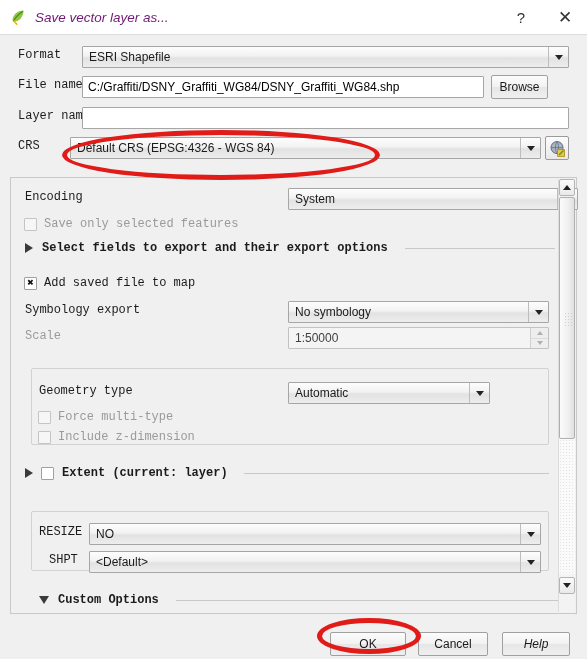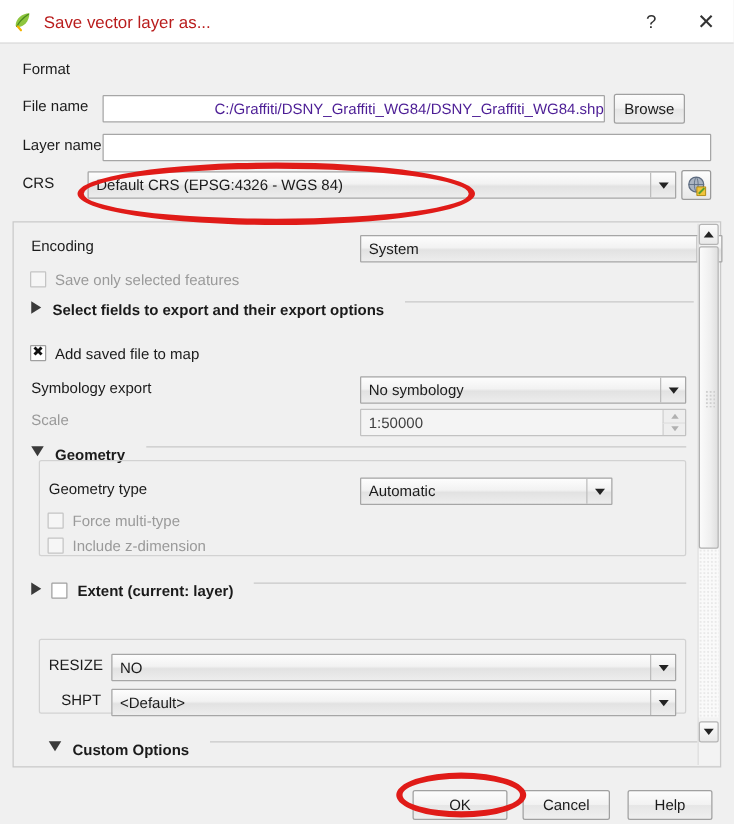--- a/index.html
+++ b/index.html
@@ -14,36 +14,36 @@
     position:relative;
   }
 
   
   .titlebar{
     position:absolute; left:0; top:0; width:587px; height:34px;
     background:#ffffff;
     display:flex; align-items:center;
   }
   .title-icon{ width:18px; height:18px; margin-left:9px; margin-right:8px; position:relative; flex:0 0 auto;}
-  .title-text{ font-size:13.5px; color:#b91c1c; }
+  .title-text{ font-size:13.5px; color:#701a75;font-style:italic; }
   .title-btns{ margin-left:auto; display:flex; align-items:center; height:34px; }
   .tbtn{
     width:44px; height:34px; display:flex; align-items:center; justify-content:center;
     font-size:15px; color:#333; cursor:default;
   }
   .tbtn.close{ font-size:17px; font-weight:300; }
 
   
   .dialog-body{
     position:absolute; left:0; top:34px; width:587px; height:625px;
     background:#f0f0f0;
     border-top:1px solid #dcdcdc;
   }
 
-  .row{ position:absolute; display:flex; align-items:flex-start; }
+  .row{ position:absolute; display:flex; align-items:center;font-family:Liberation Mono, monospace; }
   .lbl{ font-size:12px; color:#1b1b1b; white-space:nowrap; }
   .lbl.dim{ color:#9a9a9a; }
 
   
   .combo{
     height:22px; position:relative;
     border:1px solid #a6a6a6;
     background:linear-gradient(to bottom,#fdfdfd 0%,#f2f2f2 45%,#e2e2e2 55%,#ededed 100%);
     border-radius:1px;
     display:flex; align-items:center;
@@ -57,21 +57,21 @@
   }
   .caret{
     width:0;height:0;border-left:4px solid transparent;border-right:4px solid transparent;
     border-top:5px solid #222;
   }
 
   
   .ledit{
     height:22px; border:1px solid #a6a6a6; background:#ffffff;
     display:flex; align-items:center; border-radius:1px;
-    font-size:12px; color:#4c1d95;justify-content:flex-end;
+    font-size:12px; color:#000000;
   }
   .ledit .txt{ padding-left:5px; overflow:hidden; white-space:nowrap; }
 
   
   .pbtn{
     border:1px solid #a0a0a0; border-radius:2px;
     background:linear-gradient(to bottom,#fcfcfc 0%,#f2f2f2 48%,#e6e6e6 52%,#efefef 100%);
     display:flex; align-items:center; justify-content:center;
     font-size:12px; color:#1b1b1b; height:24px;
   }
@@ -170,20 +170,26 @@
     <span class="tbtn">?</span>
     <span class="tbtn close">✕</span>
   </span>
 </div>
 
 <div class="dialog-body">
 
   <div class="row" style="left:18px; top:13px;">
     <span class="lbl">Format</span>
   </div>
+  <div class="combo" style="position:absolute; left:82px; top:11px; width:487px;">
+    <span class="txt">ESRI Shapefile</span>
+    <span class="arrowbox">
+        <i class="caret"></i>
+      </span>
+  </div>
 
   <div class="row" style="left:18px; top:43px;">
     <span class="lbl">File name</span>
   </div>
   <div class="ledit" style="position:absolute; left:82px; top:41px; width:402px;">
     <span class="txt">C:/Graffiti/DSNY_Graffiti_WG84/DSNY_Graffiti_WG84.shp</span>
   </div>
   <div class="pbtn" style="position:absolute; left:491px; top:40px; width:57px;">Browse</div>
 
   <div class="row" style="left:18px; top:74px;">
@@ -259,25 +265,20 @@
       <span style="position:absolute; right:0; top:0; bottom:0; width:18px; display:flex; flex-direction:column;">
         <span style="flex:1; border-left:1px solid #d0d0d0; border-bottom:1px solid #dcdcdc; display:flex; align-items:center; justify-content:center; background:#eee;">
           <i style="width:0;height:0;border-left:3px solid transparent;border-right:3px solid transparent;border-bottom:4px solid #b0b0b0;"></i>
         </span>
         <span style="flex:1; border-left:1px solid #d0d0d0; display:flex; align-items:center; justify-content:center; background:#eee;">
           <i style="width:0;height:0;border-left:3px solid transparent;border-right:3px solid transparent;border-top:4px solid #b0b0b0;"></i>
         </span>
       </span>
     </div>
 
-    <div class="row" style="left:14px; top:179px; width:524px; gap:9px;">
-      <i class="tri-down"></i>
-      <span class="sec-title">Geometry</span>
-      <span class="sec-line"></span>
-    </div>
     <div class="gframe" style="left:20px; top:190px; width:518px; height:77px;"></div>
 
     <div class="row" style="left:28px; top:206px;">
       <span class="lbl">Geometry type</span>
     </div>
     <div class="combo" style="position:absolute; left:277px; top:204px; width:202px;">
       <span class="txt">Automatic</span>
       <span class="arrowbox">
           <i class="caret"></i>
         </span>
@@ -337,19 +338,19 @@
       </div>
       <div class="sb-arrow sb-dn" style="top:398px;">
         <i style="width:0;height:0;border-left:4px solid transparent;border-right:4px solid transparent;border-top:5px solid #222;"></i>
       </div>
     </div>
   </div>
 
   <div class="btnbar">
     <div class="pbtn" style="position:absolute; left:330px; top:10px; width:76px;">OK</div>
     <div class="pbtn" style="position:absolute; left:418px; top:10px; width:70px;">Cancel</div>
-    <div class="pbtn" style="position:absolute; left:502px; top:10px; width:68px;">Help</div>
+    <div class="pbtn" style="position:absolute; left:502px; top:10px; width:68px;font-style:italic;">Help</div>
   </div>
 
 </div>
 
 <div class="ellipse" style="left:62px; top:130px; width:318px; height:50px;"></div>
 <div class="ellipse" style="left:317px; top:618px; width:104px; height:36px;"></div>
 
 </body></html>

